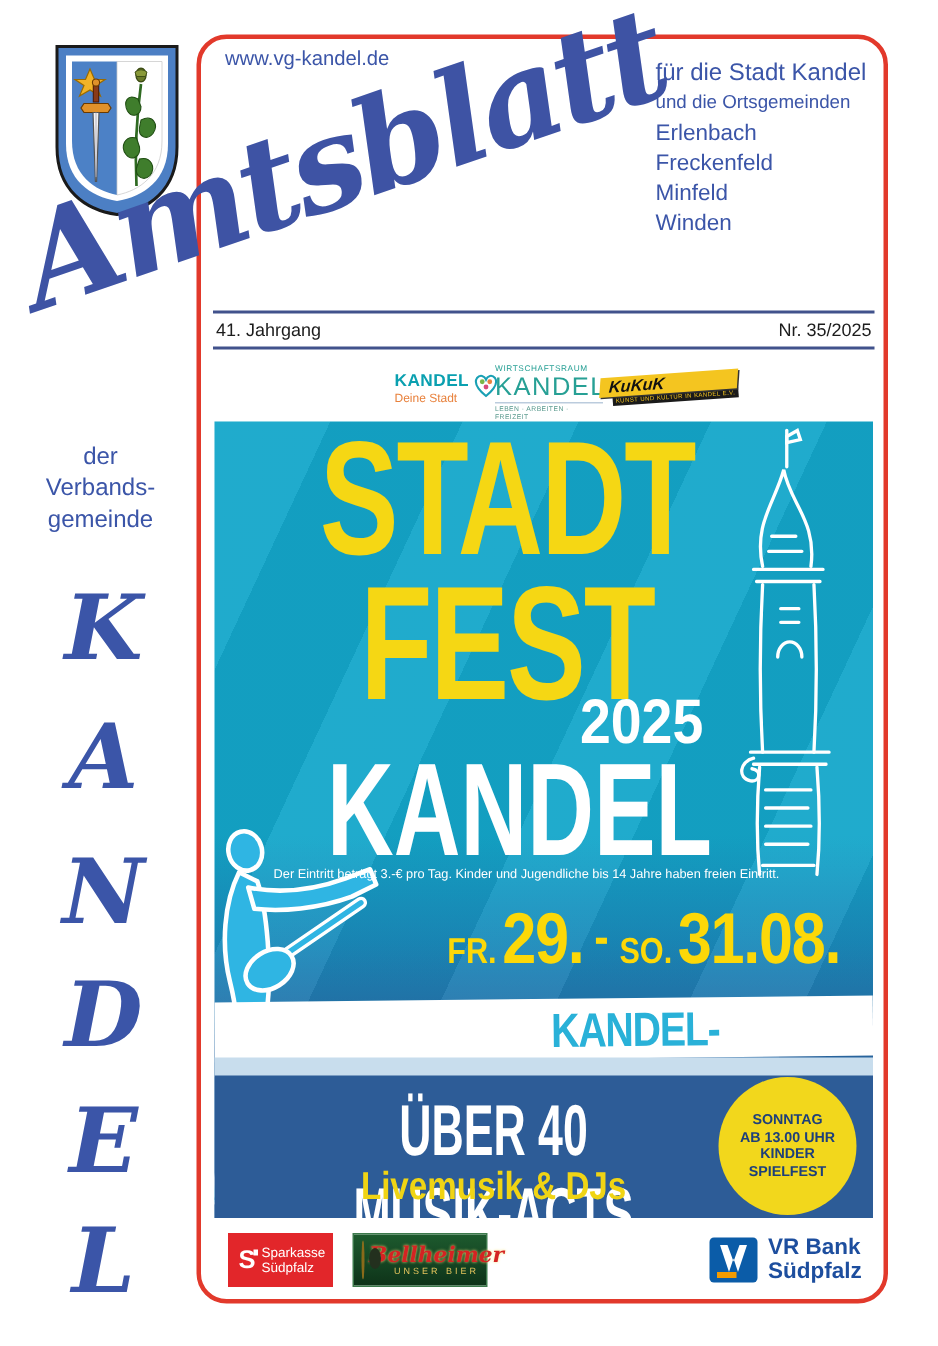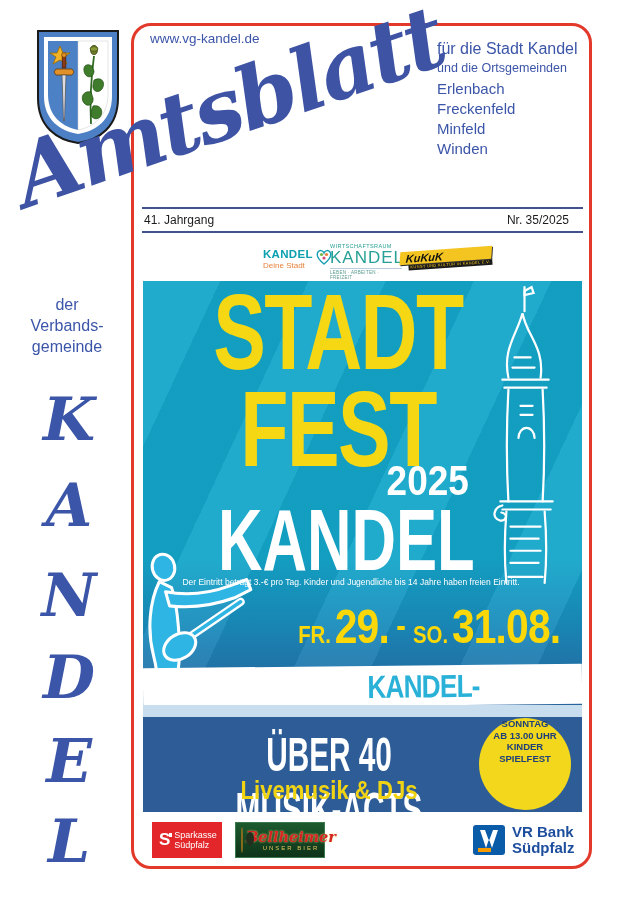--- a/index.html
+++ b/index.html
@@ -18,21 +18,21 @@
   #audience .t2{font-size:12.5px;margin-top:3px;}
   #audience .muni{font-size:15px;line-height:20px;margin-top:4px;}
   #audience .muni span{display:block;}
   #script-title{left:20px;top:128px;color:#3e53a4;font:italic 700 86px "DejaVu Serif",serif;
         transform:rotate(-19deg);transform-origin:0 60%;letter-spacing:-3px;white-space:nowrap;z-index:6;}
 
   
   #issuebar{left:142px;top:207px;width:441px;height:22px;border-top:2px solid #41528c;
         border-bottom:2px solid #41528c;font-size:12px;color:#1c1c1c;}
   #issuebar .c{position:absolute;top:4px;}
-  #issuebar .l{left:2px;} #issuebar .m{left:0;width:100%;text-align:center;} #issuebar .r{right:14px;}
+  #issuebar .l{left:2px;} #issuebar .m{left:0;width:100%;text-align:center;} #issuebar .r{right:2px;}
 
   
   #sidecaption{left:8px;top:294px;width:118px;text-align:center;color:#3b55a8;
         font-size:16px;line-height:21px;}
   .vletter{position:absolute;left:36px;width:66px;text-align:center;color:#3b55a8;
         font:italic 700 60px "DejaVu Serif",serif;}
 
   
   #plogo-city{left:263px;top:248px;width:66px;}
   #plogo-city .t1{color:#0aa0b0;font-weight:700;font-size:11.5px;letter-spacing:.3px;}
@@ -74,21 +74,21 @@
      font-weight:700;font-size:32px;}
   #pband .url span{display:inline-block;transform:scale(.82,1);letter-spacing:-1px;}
   #plight{left:0;top:424px;width:439px;height:13px;background:#c8dded;}
   #pnavy{left:0;top:436px;width:439px;height:95px;background:#2d5c97;}
   #pheadline{left:0;top:446px;width:372px;text-align:center;color:#fff;font-weight:700;font-size:48px;}
   #pheadline span{display:inline-block;transform:scale(.62,1);letter-spacing:0;}
   #psub{left:0;top:494px;width:372px;text-align:center;color:#f0d414;font-weight:700;font-size:26px;}
   #psub span{display:inline-block;transform:scale(.85,1);}
   #pbadge{left:336px;top:437px;width:92px;height:92px;border-radius:50%;background:#f2d71c;
      color:#1d3f7a;font-weight:700;font-size:9.5px;line-height:11.5px;text-align:center;
-     display:flex;flex-direction:column;}
+     display:flex;flex-direction:column;justify-content:center;}
   #tower{left:327px;top:4px;}
   #guitarist{left:-6px;top:266px;}
 
   
   .sponsor{top:822px;height:36px;}
   #sp-spk{left:152px;width:70px;background:#e2262a;color:#fff;display:flex;align-items:center;
      font-size:9px;line-height:10px;}
   #sp-spk .glyph{font-weight:700;font-size:17px;margin:0 4px 0 7px;position:relative;}
   #sp-spk .glyph i{position:absolute;right:-2px;top:-2px;width:3.5px;height:3.5px;background:#fff;font-style:normal;}
   #sp-bel{left:235px;width:90px;background:linear-gradient(180deg,#1d5a2e,#0e3319);

